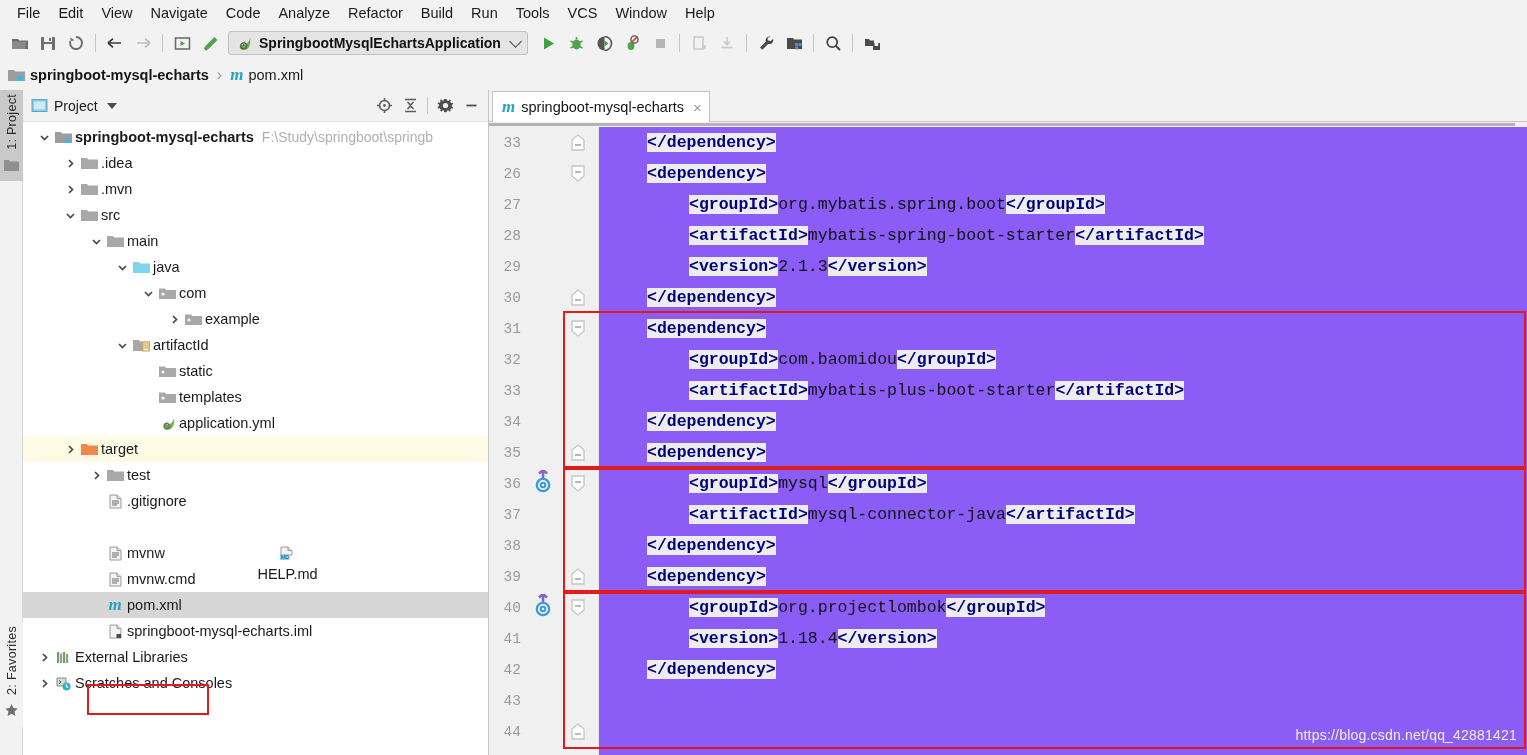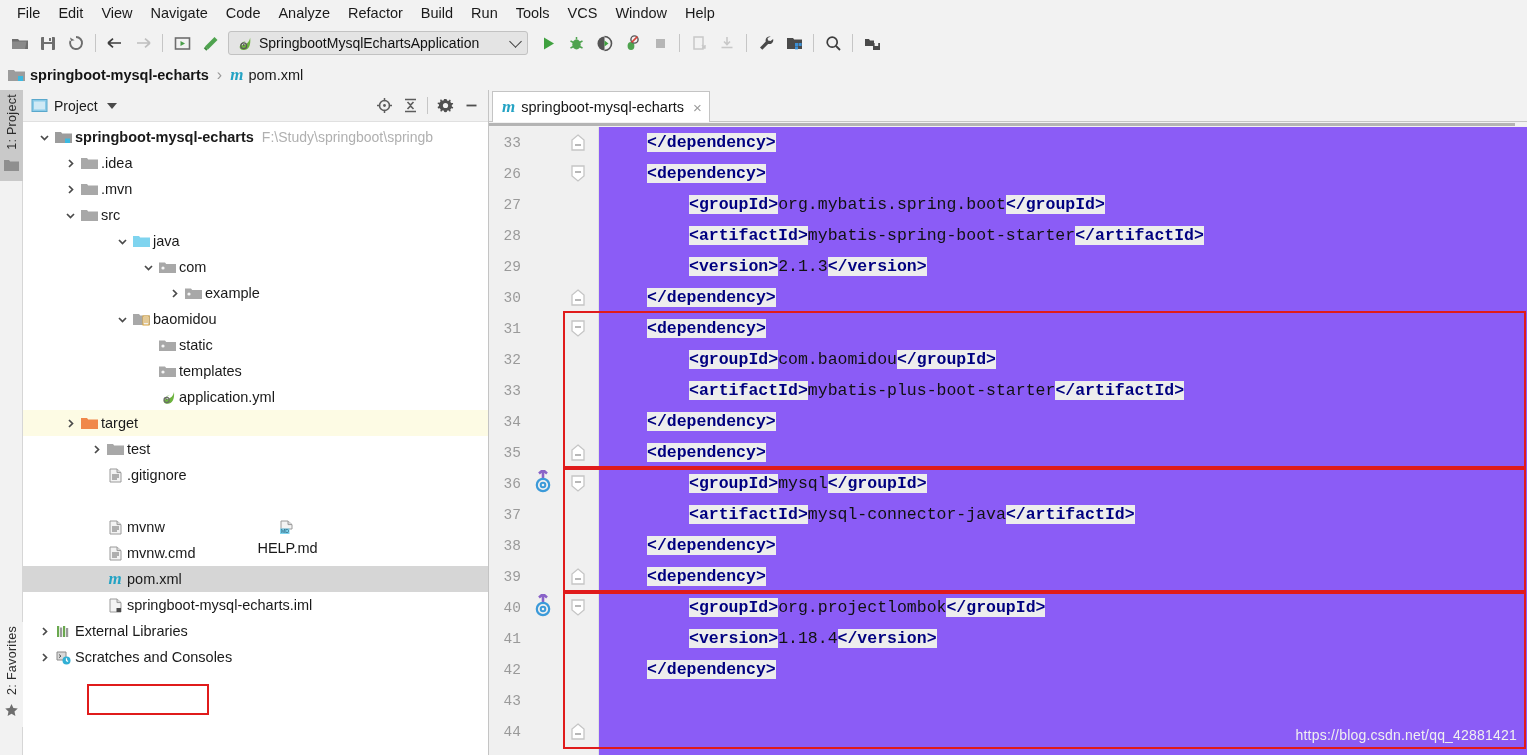--- a/index.html
+++ b/index.html
@@ -29,21 +29,21 @@
   .tb-btn {
     width:28px; height:28px; display:flex; align-items:center; justify-content:center;
     cursor:default; flex:none;
   }
   .tb-sep { width:1px; height:18px; background:#c6c6c6; margin:0 5px; flex:none;}
   .runcfg {
     height:24px; min-width:300px; background:#e4e4e4; border:1px solid #c2c2c2;
     border-radius:3px; display:flex; align-items:center; gap:6px; padding:0 7px;
     margin:0 6px 0 4px;
   }
-  .runcfg-label { font-size:14px; color:#111; white-space:nowrap; }
+  .runcfg-label { font-size:14px; color:#111; white-space:nowrap;font-weight:bold; }
   .chev { width:9px; height:9px; border-right:1.6px solid #3b3b3b; border-bottom:1.6px solid #3b3b3b;
           transform:rotate(45deg); margin-left:auto; margin-bottom:3px; flex:none;}
 
   
   .breadcrumb {
     position:absolute; left:0; top:60px; width:1527px; height:30px;
     background:#f2f2f2; display:flex; align-items:center; padding-left:8px; gap:5px;
   }
   .bc-text { font-size:14.5px; font-weight:bold; color:#151515; }
   .bc-sep { font-size:16px; color:#9a9a9a; margin:0 3px; }
@@ -418,20 +418,33 @@
               <path d="M2 4l3.5 3.5L9 4" fill="none" stroke="#4a4a4a" stroke-width="1.7"></path>
             </svg>
           </span>
           <span class="ticon">
             <svg width="17" height="15" viewBox="0 0 17 15">
               <path d="M0 2h6l1.2 1.6H17V13H0z" fill="#a8a8a8"></path>
             </svg>
           </span>
           <span class="tlabel">src</span>
         </div>
+        <div class="trow" style="padding-left: 64px;">
+          <span class="tarrow">
+            <svg width="11" height="11" viewBox="0 0 11 11">
+              <path d="M2 4l3.5 3.5L9 4" fill="none" stroke="#4a4a4a" stroke-width="1.7"></path>
+            </svg>
+          </span>
+          <span class="ticon">
+            <svg width="17" height="15" viewBox="0 0 17 15">
+              <path d="M0 2h6l1.2 1.6H17V13H0z" fill="#a8a8a8"></path>
+            </svg>
+          </span>
+          <span class="tlabel">main</span>
+        </div>
         <div class="trow" style="padding-left: 90px;">
           <span class="tarrow">
             <svg width="11" height="11" viewBox="0 0 11 11">
               <path d="M2 4l3.5 3.5L9 4" fill="none" stroke="#4a4a4a" stroke-width="1.7"></path>
             </svg>
           </span>
           <span class="ticon">
             <svg width="17" height="15" viewBox="0 0 17 15">
               <path d="M0 2h6l1.2 1.6H17V13H0z" fill="#7fd4ef"></path>
             </svg>
@@ -472,21 +485,21 @@
               <path d="M2 4l3.5 3.5L9 4" fill="none" stroke="#4a4a4a" stroke-width="1.7"></path>
             </svg>
           </span>
           <span class="ticon">
             <svg width="17" height="15" viewBox="0 0 17 15">
               <path d="M0 2h6l1.2 1.6H17V13H0z" fill="#a8a8a8"></path>
               <rect x="10" y="4" width="6" height="9" fill="#f0f0f0" stroke="#d9a33a"></rect>
               <path d="M11 6h4M11 8h4M11 10h4" stroke="#d9a33a"></path>
             </svg>
           </span>
-          <span class="tlabel">baomidou</span>
+          <span class="tlabel">artifactId</span>
         </div>
         <div class="trow" style="padding-left: 116px;">
           <span class="tarrow none"></span>
           <span class="ticon">
             <svg width="17" height="15" viewBox="0 0 17 15">
               <path d="M0 2.5h6l1.2 1.6H17V13H0z" fill="#a8a8a8"></path>
               <circle cx="4" cy="8" r="1.6" fill="#f6f6f6"></circle>
             </svg>
           </span>
           <span class="tlabel">static</span>

